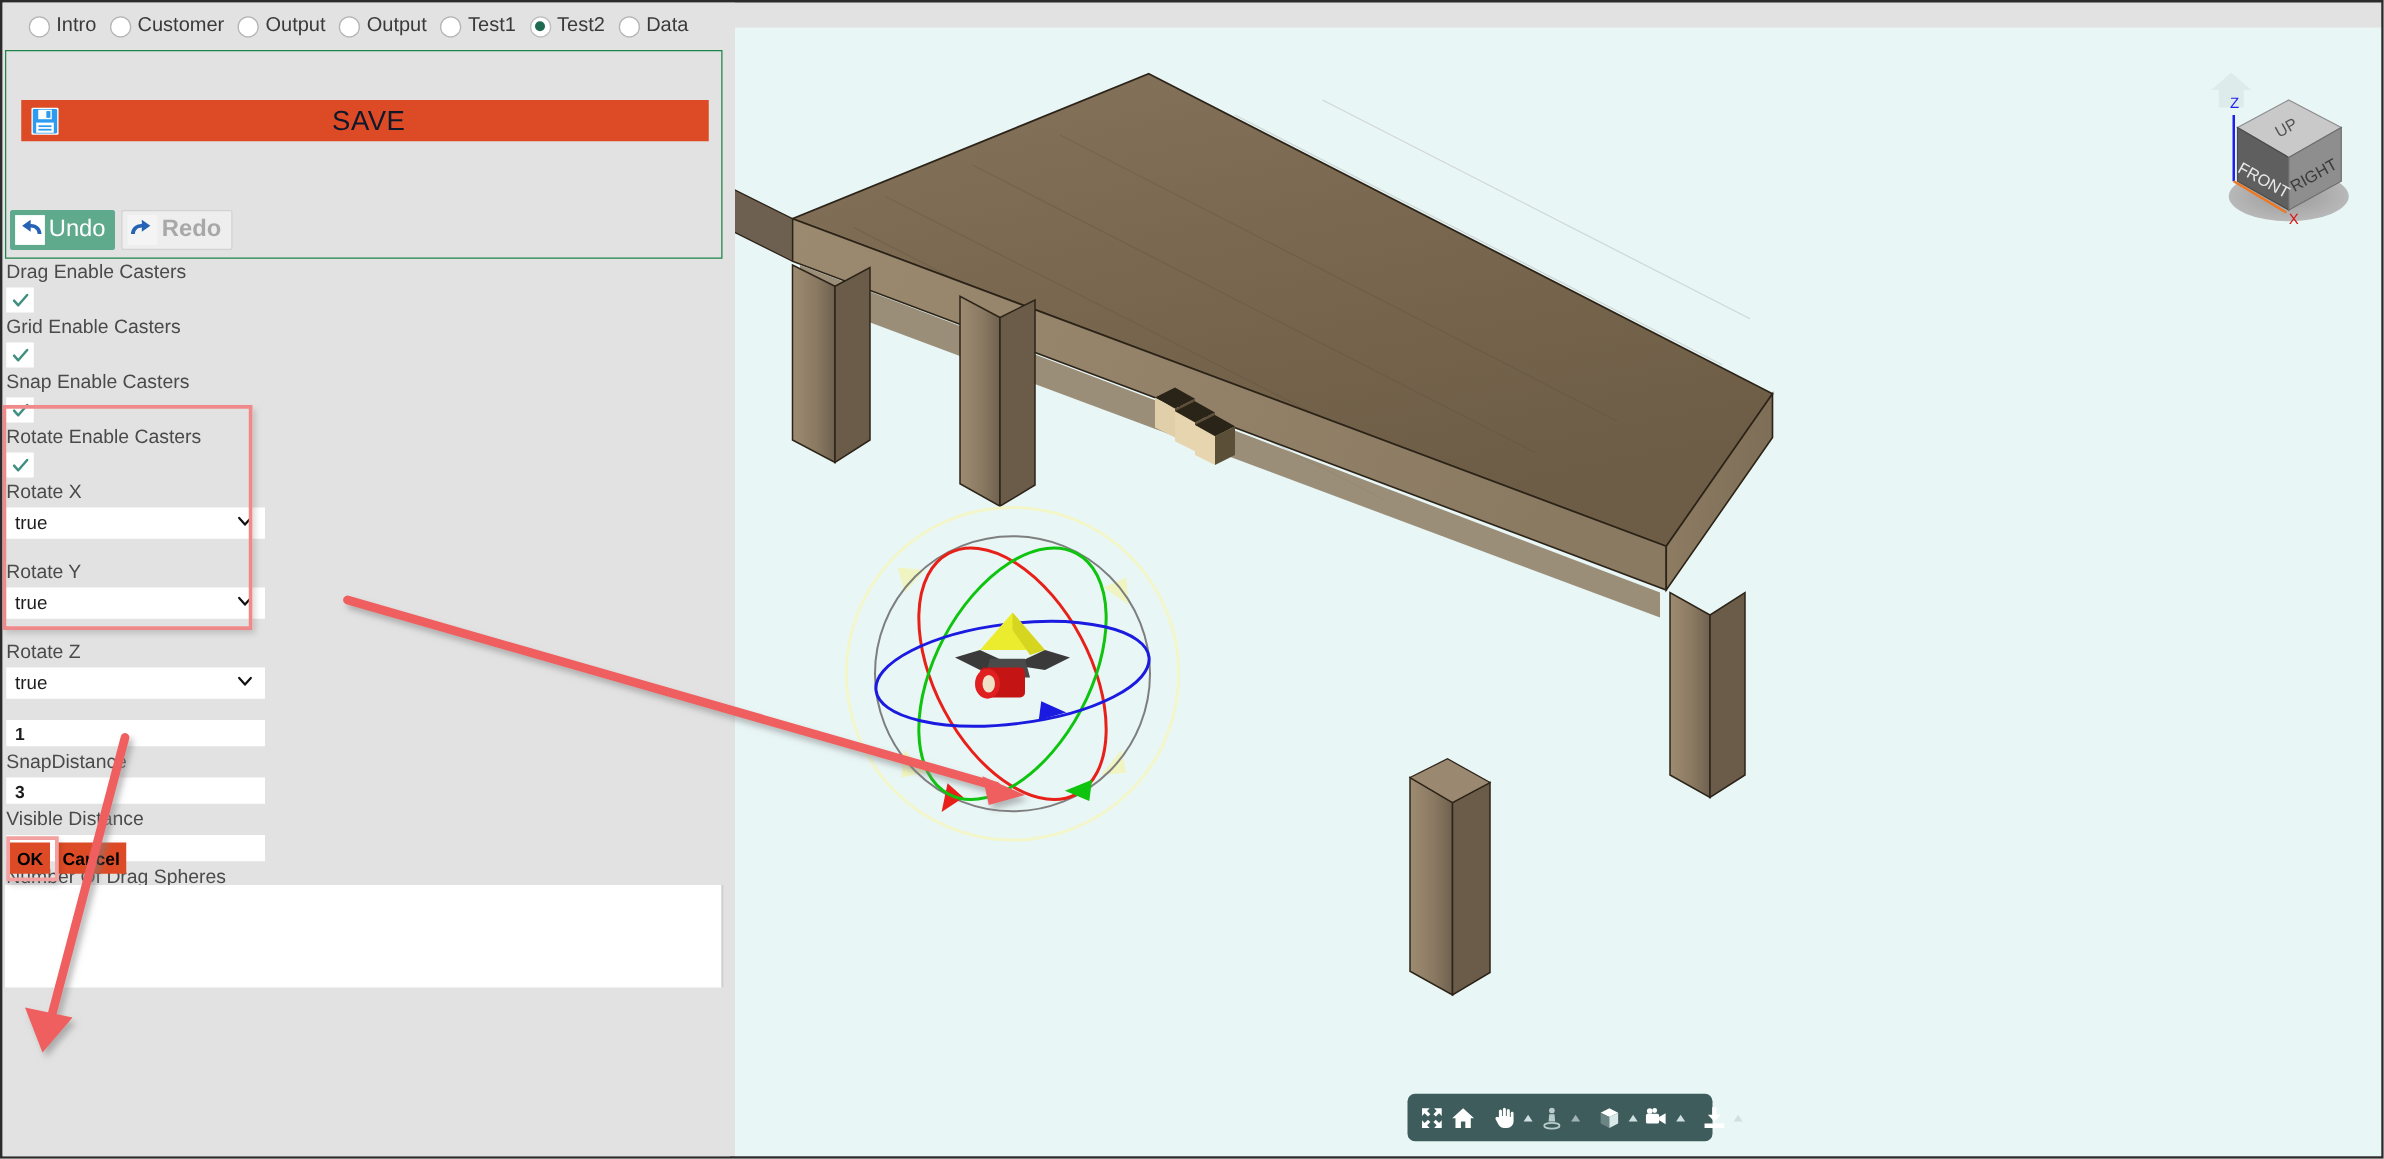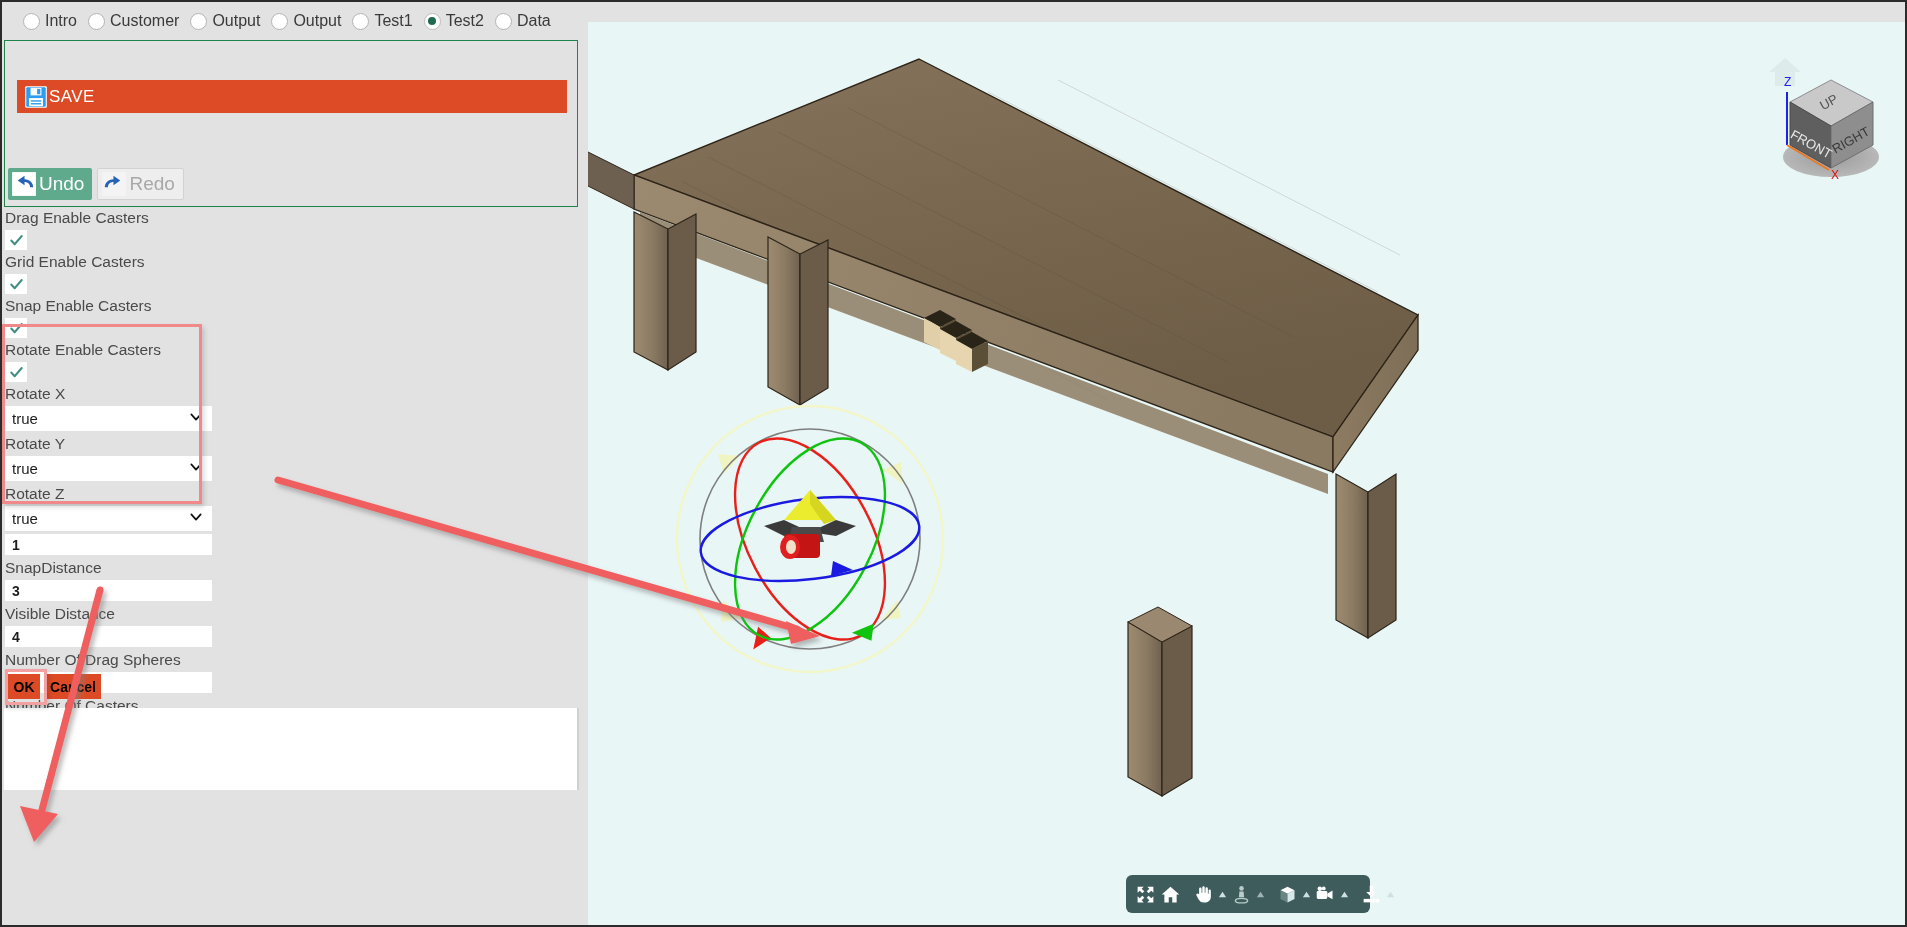--- a/index.html
+++ b/index.html
@@ -77,40 +77,41 @@
     border: none;
   }
   #savebtn .floppy {
     width: 26px; height: 26px;
     margin-left: 6px;
     flex: none;
     display: block;
   }
   #savebtn .savetext {
     flex: 1;
-    color: #ffffff;
-    font-size: 17px;
+    text-align: center;
+    color: #0f172a;
+    font-size: 22px;
     letter-spacing: 0.4px;
     margin-right: 26px;
   }
   #urpanel {
     position: absolute; left: 3px; top: 127px;
     display: flex;
   }
   .urbtn {
     height: 32px;
     display: flex; align-items: center;
     padding: 0 8px 0 3px;
     font-size: 19px;
     cursor: pointer;
     border-radius: 2px;
   }
   .urbtn .uricon { width: 26px; height: 26px; flex: none; margin-right: 2px; }
   #undobtn { background: #5fa98d; color: #ffffff; }
-  #redobtn { background: #eeeeee; color: #a8a8a8; border: 1px solid #d2d2d2; margin-left: 5px; }
+  #redobtn { background: #eeeeee; color: #a8a8a8; border: 1px solid #d2d2d2; margin-left: 5px; font-weight: bold; }
 
   
   #proplist {
     position: absolute; left: 0; top: 168px;
     width: 582px;
   }
   .prop-label {
     font-size: 15.5px;
     color: #4a4a4a;
     padding-left: 3px;
@@ -122,21 +123,21 @@
     background: #ffffff;
     margin-left: 3px;
     margin-bottom: 2px;
     display: flex; align-items: center; justify-content: center;
     cursor: pointer;
   }
   .cbox svg { width: 15px; height: 15px; display: block; }
   .sel {
     width: 207px; height: 25px;
     background: #ffffff;
-    margin-left: 3px; margin-bottom: 3px;
+    margin-left: 3px; margin-bottom: 17px;
     display: flex; align-items: center;
     justify-content: space-between;
     padding: 0 8px 0 7px;
     font-size: 15px;
     color: #1d1d1d;
     cursor: pointer;
     border: none;
   }
   .sel .chev { width: 16px; height: 16px; flex: none; }
   .txt {

